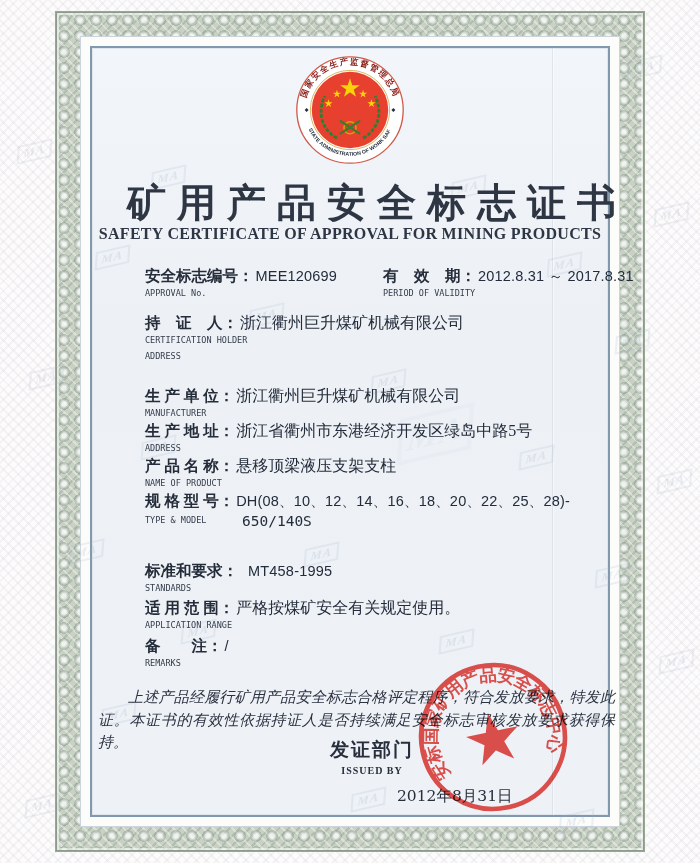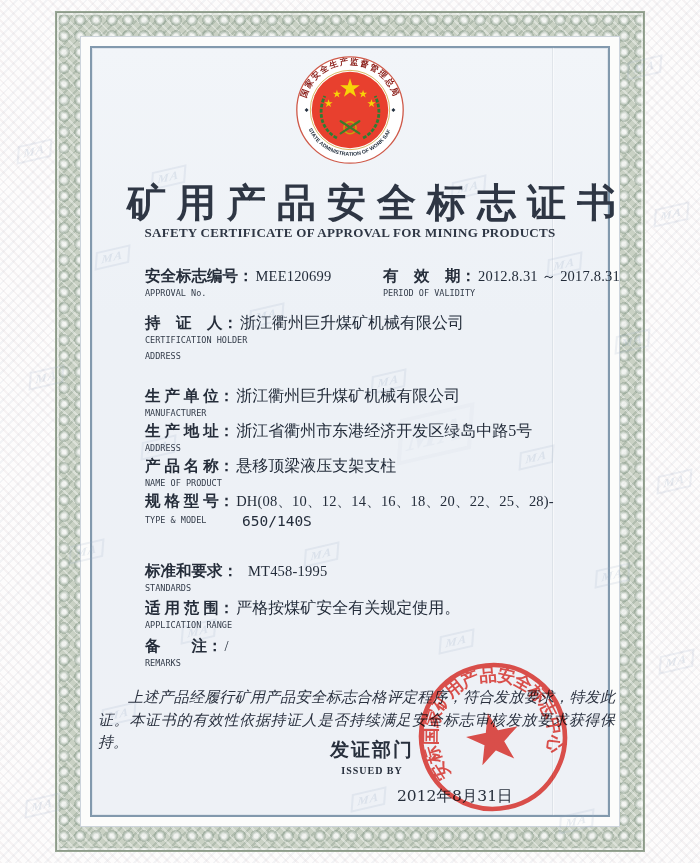--- a/index.html
+++ b/index.html
@@ -29,26 +29,26 @@
     border:2px solid rgba(154,172,196,.55);color:rgba(154,172,196,.75);
     font:italic bold 12px "Liberation Serif",serif;letter-spacing:1px;
     transform:skewX(-18deg) rotate(-14deg);opacity:.30;}
   .wm.big{font-size:34px;line-height:40px;border-width:4px;opacity:.10;}
   
   .emblem{position:absolute;left:294px;top:54px;width:112px;height:112px;z-index:3;}
   
   .title-zh{position:absolute;left:0;right:0;top:176px;z-index:3;text-align:center;
     font-weight:bold;font-size:39px;color:#2e3644;letter-spacing:11px;text-indent:11px;padding-left:43px;}
   .title-en{position:absolute;left:0;right:0;top:225px;z-index:3;text-align:center;
-    font-weight:bold;font-size:13px;color:#2e3644;letter-spacing:.3px;}
+    font-weight:bold;font-size:16px;color:#2e3644;letter-spacing:.3px;}
   
   .row{position:absolute;left:145px;z-index:3;white-space:nowrap;}
   .row .zh{font-weight:bold;font-size:15.5px;color:#252d3a;}
   .row .val{font-size:16px;color:#232c3a;margin-left:2px;}
-  .row .val.mono{font-family:Liberation Serif, serif;font-size:14.5px;letter-spacing:.2px;}
+  .row .val.mono{font-family:Liberation Sans, sans-serif;font-size:14.5px;letter-spacing:.2px;}
   .row .val2{display:block;margin-left:97px;font-family:"DejaVu Sans Mono",monospace;
     font-size:14.5px;color:#232c3a;margin-top:1px;}
   .row .cap{font-family:"DejaVu Sans Mono",monospace;font-size:8.5px;color:#333c4a;
     letter-spacing:0;margin-top:1px;line-height:10px;}
   .row.validity{left:383px;}
   
   .statement{position:absolute;left:98px;width:517px;top:686px;z-index:3;
     font-family:"DejaVu Serif",serif;font-style:italic;font-size:15px;line-height:1.5;
     color:#2b3240;text-indent:2em;text-align:justify;}
   

